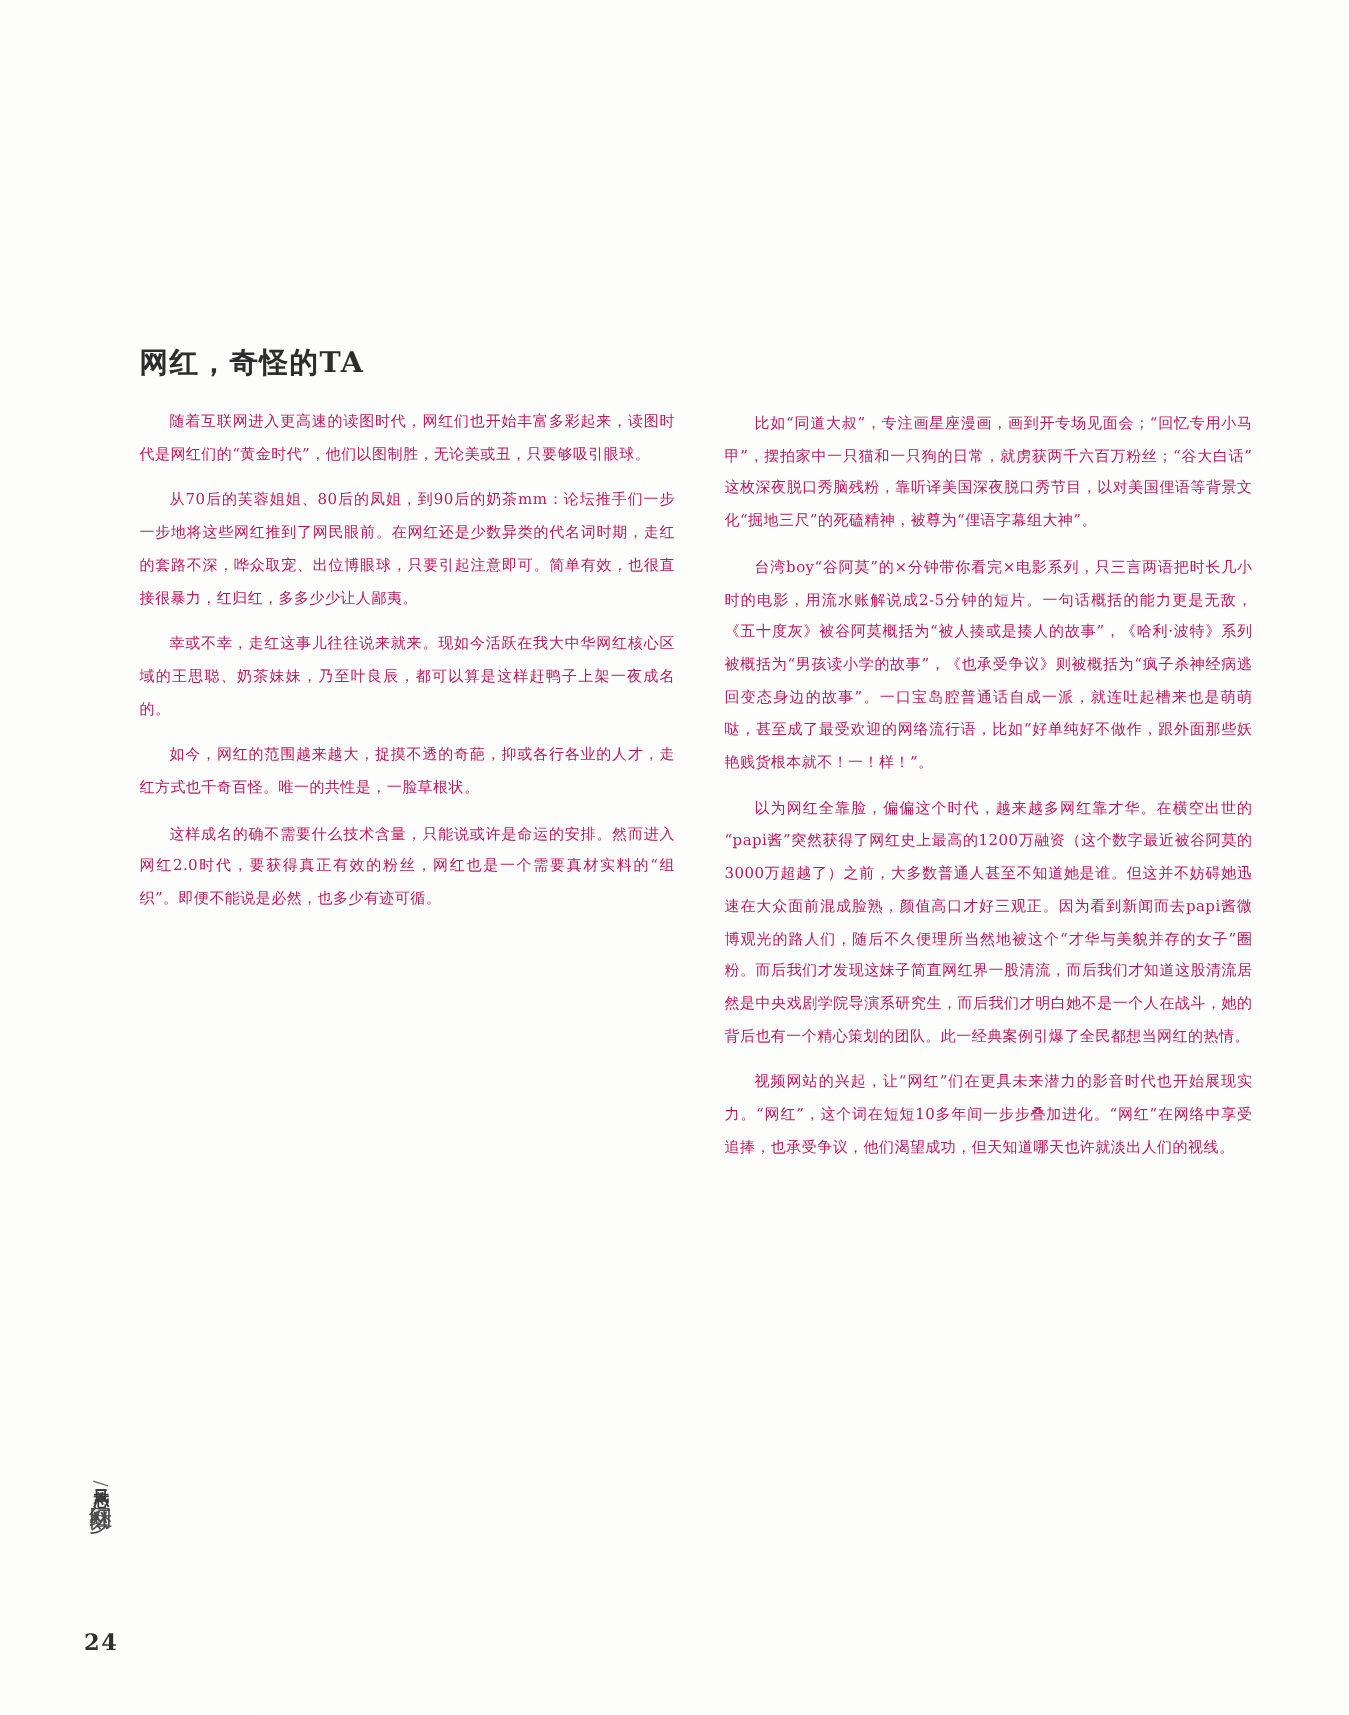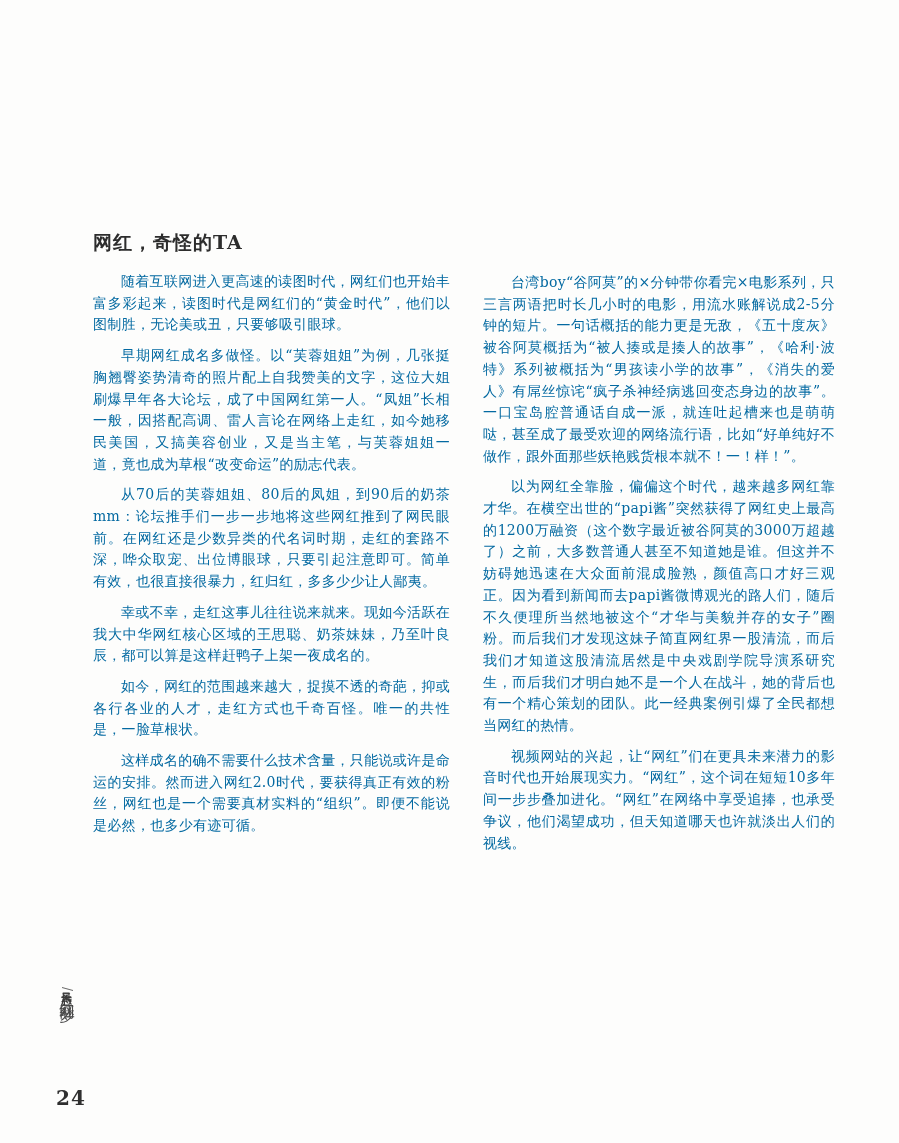--- a/index.html
+++ b/index.html
@@ -31,23 +31,23 @@
   .article h1 {
     margin: 0 0 17px 0;
     font-size: 19px;
     font-weight: bold;
     color: #2d2d2d;
     letter-spacing: 1px;
     line-height: 24px;
   }
   .article p {
     margin: 0 0 9px 0;
-    font-size: 14px;
+    font-size: 10px;
     line-height: 21.7px;
-    color: #0369a1;
+    color: #be185d;
     text-align: justify;
     text-indent: 2em;
     letter-spacing: 0.3px;
   }
   
   .spine {
     position: absolute;
     left: 52px;
     top: 984px;
     width: 30px;
@@ -70,46 +70,46 @@
   }
   .spine .large {
     font-size: 15.5px;
     color: #4a4a4a;
     letter-spacing: 2px;
   }
   .folio {
     position: absolute;
     left: 56px;
     top: 1086px;
-    font-size: 20px;
+    font-size: 15px;
     font-weight: bold;
     color: #2f2f2f;
     letter-spacing: 1px;
   }
 </style>
 </head>
 <body>
 
 <div class="page">
 
   <div class="article">
     <div class="columns">
 
       <div class="col col-left">
         <h1>网红，奇怪的TA</h1>
         <p>随着互联网进入更高速的读图时代，网红们也开始丰富多彩起来，读图时代是网红们的“黄金时代”，他们以图制胜，无论美或丑，只要够吸引眼球。</p>
-        <p>早期网红成名多做怪。以“芙蓉姐姐”为例，几张挺胸翘臀姿势清奇的照片配上自我赞美的文字，这位大姐刷爆早年各大论坛，成了中国网红第一人。“凤姐”长相一般，因搭配高调、雷人言论在网络上走红，如今她移民美国，又搞美容创业，又是当主笔，与芙蓉姐姐一道，竟也成为草根“改变命运”的励志代表。</p>
         <p>从70后的芙蓉姐姐、80后的凤姐，到90后的奶茶mm：论坛推手们一步一步地将这些网红推到了网民眼前。在网红还是少数异类的代名词时期，走红的套路不深，哗众取宠、出位博眼球，只要引起注意即可。简单有效，也很直接很暴力，红归红，多多少少让人鄙夷。</p>
         <p>幸或不幸，走红这事儿往往说来就来。现如今活跃在我大中华网红核心区域的王思聪、奶茶妹妹，乃至叶良辰，都可以算是这样赶鸭子上架一夜成名的。</p>
         <p>如今，网红的范围越来越大，捉摸不透的奇葩，抑或各行各业的人才，走红方式也千奇百怪。唯一的共性是，一脸草根状。</p>
         <p>这样成名的确不需要什么技术含量，只能说或许是命运的安排。然而进入网红2.0时代，要获得真正有效的粉丝，网红也是一个需要真材实料的“组织”。即便不能说是必然，也多少有迹可循。</p>
       </div>
 
       <div class="col col-right">
-        <p>台湾boy“谷阿莫”的×分钟带你看完×电影系列，只三言两语把时长几小时的电影，用流水账解说成2-5分钟的短片。一句话概括的能力更是无敌，《五十度灰》被谷阿莫概括为“被人揍或是揍人的故事”，《哈利·波特》系列被概括为“男孩读小学的故事”，《消失的爱人》有屌丝惊诧“疯子杀神经病逃回变态身边的故事”。一口宝岛腔普通话自成一派，就连吐起槽来也是萌萌哒，甚至成了最受欢迎的网络流行语，比如“好单纯好不做作，跟外面那些妖艳贱货根本就不！一！样！”。</p>
+        <p>比如“同道大叔”，专注画星座漫画，画到开专场见面会；“回忆专用小马甲”，摆拍家中一只猫和一只狗的日常，就虏获两千六百万粉丝；“谷大白话”这枚深夜脱口秀脑残粉，靠听译美国深夜脱口秀节目，以对美国俚语等背景文化“掘地三尺”的死磕精神，被尊为“俚语字幕组大神”。</p>
+        <p>台湾boy“谷阿莫”的×分钟带你看完×电影系列，只三言两语把时长几小时的电影，用流水账解说成2-5分钟的短片。一句话概括的能力更是无敌，《五十度灰》被谷阿莫概括为“被人揍或是揍人的故事”，《哈利·波特》系列被概括为“男孩读小学的故事”，《也承受争议》则被概括为“疯子杀神经病逃回变态身边的故事”。一口宝岛腔普通话自成一派，就连吐起槽来也是萌萌哒，甚至成了最受欢迎的网络流行语，比如“好单纯好不做作，跟外面那些妖艳贱货根本就不！一！样！”。</p>
         <p>以为网红全靠脸，偏偏这个时代，越来越多网红靠才华。在横空出世的“papi酱”突然获得了网红史上最高的1200万融资（这个数字最近被谷阿莫的3000万超越了）之前，大多数普通人甚至不知道她是谁。但这并不妨碍她迅速在大众面前混成脸熟，颜值高口才好三观正。因为看到新闻而去papi酱微博观光的路人们，随后不久便理所当然地被这个“才华与美貌并存的女子”圈粉。而后我们才发现这妹子简直网红界一股清流，而后我们才知道这股清流居然是中央戏剧学院导演系研究生，而后我们才明白她不是一个人在战斗，她的背后也有一个精心策划的团队。此一经典案例引爆了全民都想当网红的热情。</p>
         <p>视频网站的兴起，让“网红”们在更具未来潜力的影音时代也开始展现实力。“网红”，这个词在短短10多年间一步步叠加进化。“网红”在网络中享受追捧，也承受争议，他们渴望成功，但天知道哪天也许就淡出人们的视线。</p>
       </div>
 
     </div>
   </div>
 
   <div class="spine">
     <span class="small">风云志</span><span class="sep">/</span><span class="large">红网梦</span>
   </div>

